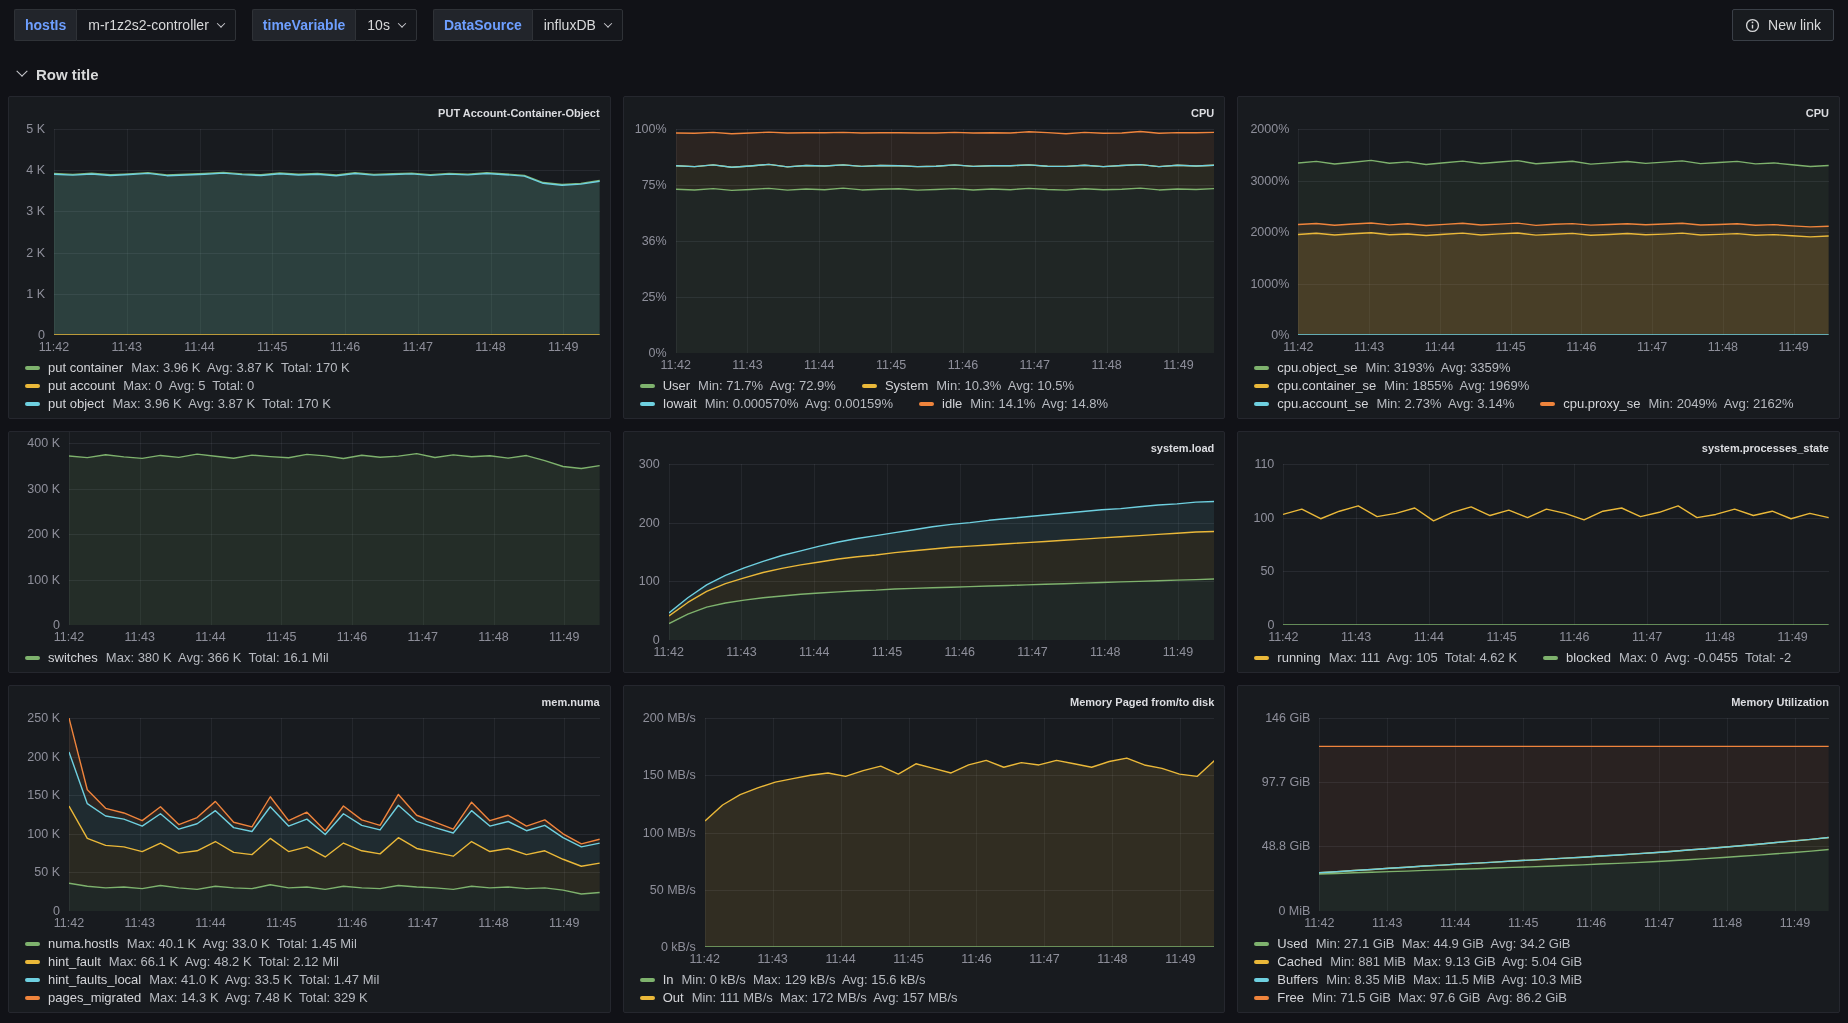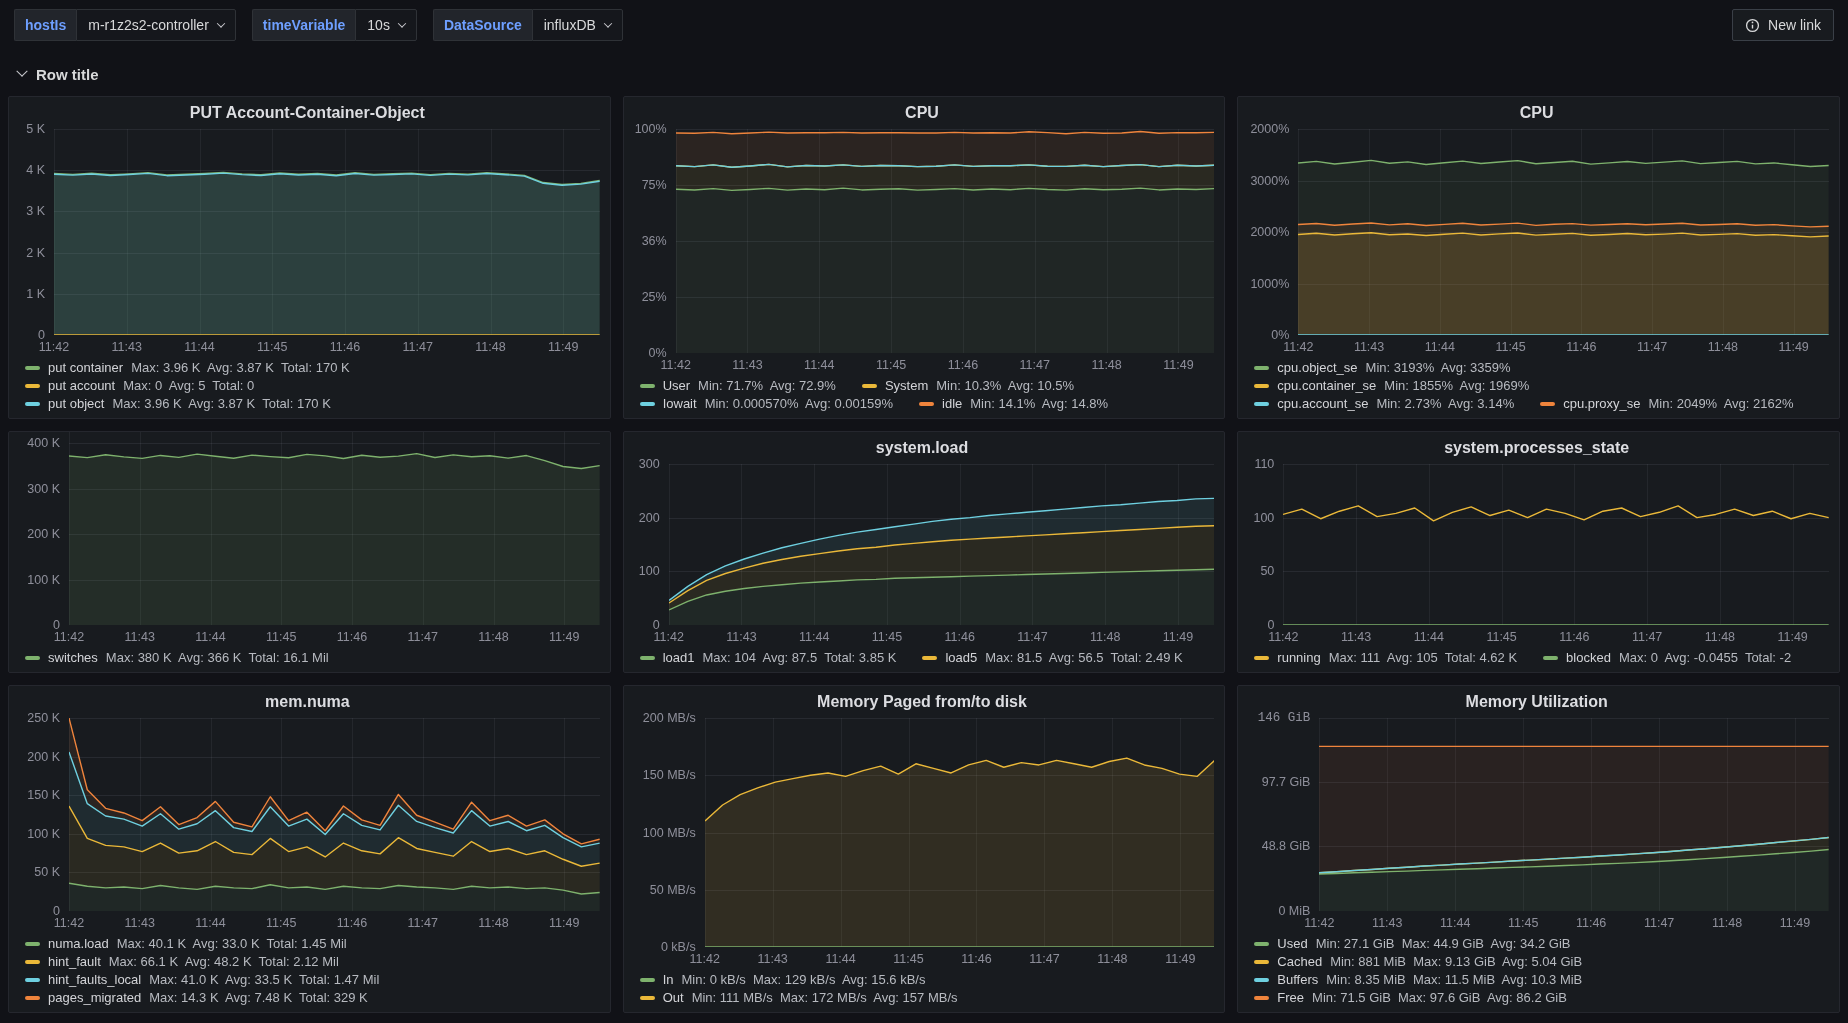--- a/index.html
+++ b/index.html
@@ -26,22 +26,22 @@
   .row-header { height:44px; display:flex; align-items:center; gap:10px; padding:4px 8px 0 18px;
     font-size:15px; font-weight:600; color:#d8d9da; cursor:pointer; }
   .row-chev { width:8px; height:8px; border-right:1.8px solid #c8c9ce; border-bottom:1.8px solid #c8c9ce;
     transform:rotate(45deg) translate(-2px,-2px); display:inline-block; }
 
   
   .grid { display:grid; grid-template-columns:repeat(3,1fr); grid-template-rows:323px 242px 328px;
     gap:12px; padding:2px 8px 8px 8px; }
   .panel { background:#181b1f; border:1px solid #25272e; border-radius:2px;
     display:flex; flex-direction:column; padding:0 10px 4px 6px; overflow:hidden; }
-  .panel-title { height:32px; flex:0 0 32px; display:flex; align-items:center; justify-content:center;
-    font-size:16px; font-weight:600; color:#dcdde1; cursor:pointer; }
+  .panel-title { height:32px; flex:0 0 32px; display:flex; align-items:center; justify-content:flex-end;
+    font-size:11px; font-weight:600; color:#dcdde1; cursor:pointer; }
   .chart { flex:1 1 auto; display:flex; min-height:0; }
   .yaxis { position:relative; flex:0 0 auto; }
   .ytick { position:absolute; right:9px; transform:translateY(-50%);
     color:rgba(204,204,220,0.65); font-size:12.5px; white-space:nowrap; }
   .plot { position:relative; flex:1 1 auto; overflow:hidden; }
   .hgrid { position:absolute; left:0; right:0; height:1px; background:rgba(204,204,220,0.09); }
   .vgrid { position:absolute; top:0; bottom:0; width:1px; background:rgba(204,204,220,0.07); }
   .chart-svg { position:absolute; inset:0; width:100%; height:100%; display:block; }
   .xaxis { position:relative; height:22px; flex:0 0 22px; }
   .xtick { position:absolute; top:5px; transform:translateX(-50%);
@@ -401,32 +401,20 @@
         <div class="xtick" style="left: 0%;">11:42</div>
         <div class="xtick" style="left: 13.3333%;">11:43</div>
         <div class="xtick" style="left: 26.6667%;">11:44</div>
         <div class="xtick" style="left: 40%;">11:45</div>
         <div class="xtick" style="left: 53.3333%;">11:46</div>
         <div class="xtick" style="left: 66.6667%;">11:47</div>
         <div class="xtick" style="left: 80%;">11:48</div>
         <div class="xtick" style="left: 93.3333%;">11:49</div>
       </div>
     <div class="legend">
-        <div class="legend-row">
-          <span class="legend-item">
-            <span class="swatch" style="background: rgb(126, 178, 109);"></span>
-            <span class="lname">load1</span>
-            <span class="lstats">Max: 104  Avg: 87.5  Total: 3.85 K</span>
-          </span>
-          <span class="legend-item">
-            <span class="swatch" style="background: rgb(234, 184, 57);"></span>
-            <span class="lname">load5</span>
-            <span class="lstats">Max: 81.5  Avg: 56.5  Total: 2.49 K</span>
-          </span>
-        </div>
       </div>
   </section>
     <section class="panel">
     <header class="panel-title">
       <span>system.processes_state</span>
     </header>
     <div class="chart">
       <div class="yaxis" style="width: 39px;">
           <div class="ytick" style="top: 100%;">0</div>
           <div class="ytick" style="top: 66.6667%;">50</div>
@@ -522,21 +510,21 @@
         <div class="xtick" style="left: 40%;">11:45</div>
         <div class="xtick" style="left: 53.3333%;">11:46</div>
         <div class="xtick" style="left: 66.6667%;">11:47</div>
         <div class="xtick" style="left: 80%;">11:48</div>
         <div class="xtick" style="left: 93.3333%;">11:49</div>
       </div>
     <div class="legend">
         <div class="legend-row">
           <span class="legend-item">
             <span class="swatch" style="background: rgb(126, 178, 109);"></span>
-            <span class="lname">numa.load</span>
+            <span class="lname">numa.hostIs</span>
             <span class="lstats">Max: 40.1 K  Avg: 33.0 K  Total: 1.45 Mil</span>
           </span>
         </div>
         <div class="legend-row">
           <span class="legend-item">
             <span class="swatch" style="background: rgb(234, 184, 57);"></span>
             <span class="lname">hint_fault</span>
             <span class="lstats">Max: 66.1 K  Avg: 48.2 K  Total: 2.12 Mil</span>
           </span>
         </div>
@@ -617,21 +605,21 @@
   </section>
     <section class="panel">
     <header class="panel-title">
       <span>Memory Utilization</span>
     </header>
     <div class="chart">
       <div class="yaxis" style="width: 75px;">
           <div class="ytick" style="top: 100%;">0 MiB</div>
           <div class="ytick" style="top: 66.5753%;">48.8 GiB</div>
           <div class="ytick" style="top: 33.0822%;">97.7 GiB</div>
-          <div class="ytick" style="top: 0%; font-family: Liberation Mono, monospace;">146 GiB</div>
+          <div class="ytick" style="top: 0%;">146 GiB</div>
         </div>
       <div class="plot">
           <div class="hgrid" style="top: 66.5753%;"></div>
           <div class="hgrid" style="top: 33.0822%;"></div>
           <div class="hgrid" style="top: 0%;"></div>
           <div class="vgrid" style="left: 0%;"></div>
           <div class="vgrid" style="left: 13.3333%;"></div>
           <div class="vgrid" style="left: 26.6667%;"></div>
           <div class="vgrid" style="left: 40%;"></div>
           <div class="vgrid" style="left: 53.3333%;"></div>

